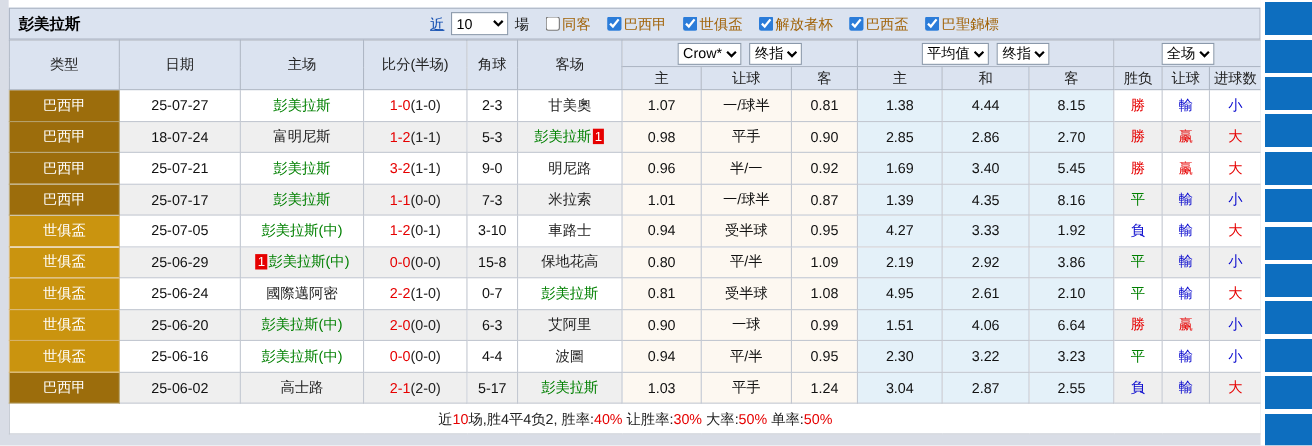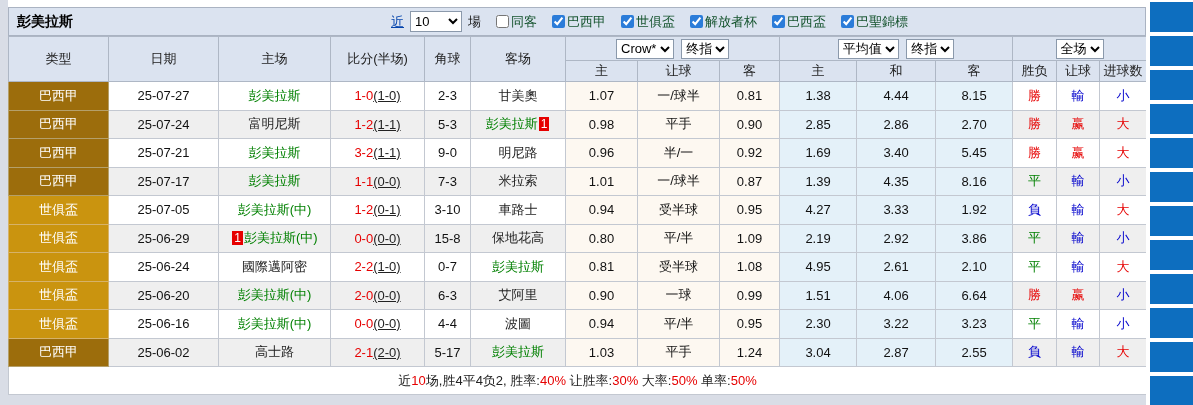--- a/index.html
+++ b/index.html
@@ -18,36 +18,36 @@
     display:flex; align-items:center;
     padding:0 8px;
   }
   .team-title { font-weight:bold; font-size:14px; color:#000; }
   .filter-controls { display:flex; align-items:center; margin-left:318px; gap:3px; }
   .near-link { color:#0645ad; text-decoration:underline; cursor:pointer; }
   select { font-family:"Liberation Sans",sans-serif; font-size:13px; height:21px; background:#fff; border:1px solid #8b99ab; }
   .filter-controls select { margin:0 3px; width:52px; }
   .cb-group { display:flex; align-items:center; margin-left:6px; }
   .cb-group input[type=checkbox]{ width:13px; height:13px; accent-color:#2b7cd9; margin:0 2px 0 6px; }
-  .cb-group label { color:#14532d; }
+  .cb-group label { color:#a16207; }
 
   table { border-collapse:collapse; table-layout:fixed; width:1138px; }
   th, td { border:1px solid #c3c8d1; text-align:center; overflow:hidden; white-space:nowrap; }
   thead th { background:#dbe3f0; font-weight:normal; color:#222; border-color:#aeb7c5; }
   thead tr.group-row th { height:24px; }
   thead tr.sub-row th { height:21px; }
   thead select { height:20px; margin:0 2px;text-align:center; }
   tbody td { height:28.5px; background:#fff; }
   tbody tr:nth-child(even) td { background:#efefef; }
   td.odds  { background:#fdf8f1 !important;margin-left:17px; }
   td.avg   { background:#e4f1f9 !important; }
   td[data-league="dark"] { background:#9c6d0c !important; color:#fff; border-color:#b5a06a; }
   td[data-league="gold"] { background:#ca940f !important; color:#fff; border-color:#d6b269; }
   .ft { color:#e60000;margin-top:40px; }
-  .ht { color:#222;text-decoration:underline; }
+  .ht { color:#222; }
   [data-c="g"] { color:#008000; }
   [data-c="r"] { color:#e60000; }
   [data-c="b"] { color:#0000cc; }
   [data-c="k"] { color:#222;text-align:center; }
   .badge { display:inline-block; background:#e60000; color:#fff; font-size:12px; line-height:14px; padding:0 2px; margin:0 1px; }
   .badge:empty { display:none; }
   tfoot td { height:28px; background:#fff; font-size:13px; }
   .seg-k { color:#222; } .seg-r { color:#e60000; }
 
   .right-gap { position:absolute; left:1146px; top:0; width:4px; height:405px; background:#fff; }
@@ -161,21 +161,21 @@
     <td class="avg">1.38</td>
     <td class="avg">4.44</td>
     <td class="avg">8.15</td>
     <td data-c="r">勝</td>
     <td data-c="b">輸</td>
     <td data-c="b">小</td>
   </tr>
 
   <tr>
     <td data-league="dark">巴西甲</td>
-    <td>25-07-24</td>
+    <td>18-07-24</td>
     <td><span data-c="k">富明尼斯</span></td>
     <td><span class="ft">1-2</span><span class="ht">(1-1)</span></td>
     <td>5-3</td>
     <td><span data-c="g">彭美拉斯</span><span class="badge">1</span></td>
     <td class="odds">0.98</td>
     <td class="odds">平手</td>
     <td class="odds">0.90</td>
     <td class="avg">2.85</td>
     <td class="avg">2.86</td>
     <td class="avg">2.70</td>

